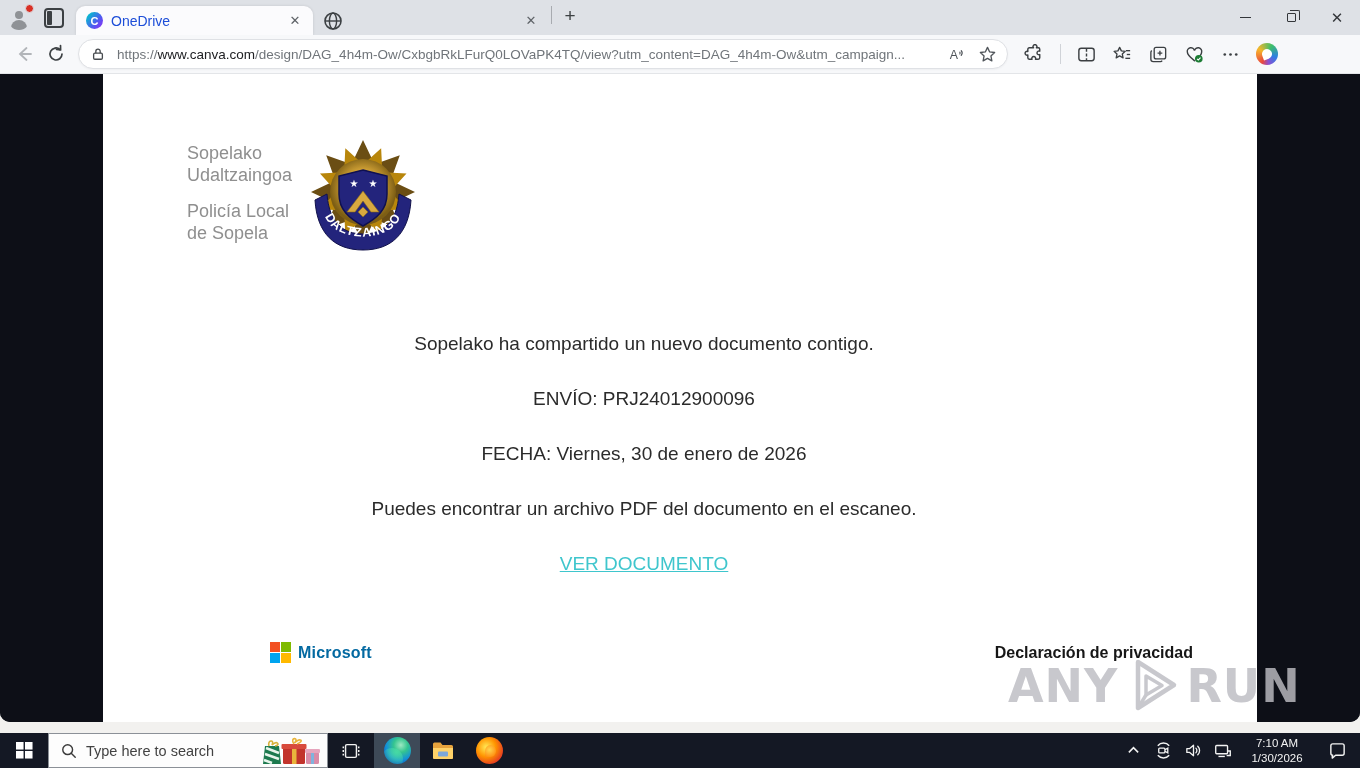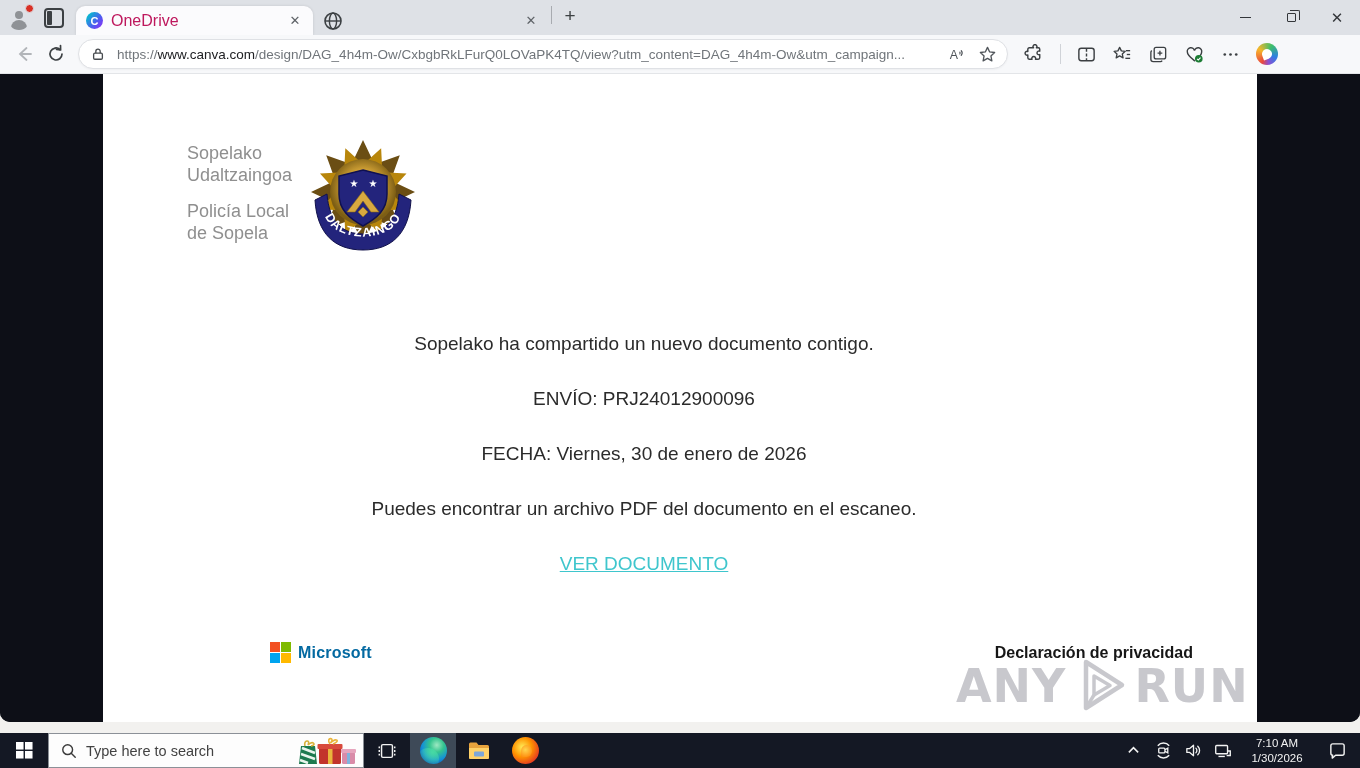--- a/index.html
+++ b/index.html
@@ -21,21 +21,21 @@
   .avatar .body { position:absolute; left:3px; top:12px; width:16px; height:12px; border-radius:8px 8px 0 0; background:#8f9296; }
   .notif-dot { position:absolute; right:0; top:-1px; width:9px; height:9px; border-radius:50%; background:#d93025; border:1.5px solid #dee1e6; }
   .workspace-btn { width:20px; height:20px; border:2px solid #3c4043; border-radius:4px; position:relative; }
   .workspace-btn::after { content:""; position:absolute; left:1px; top:1px; bottom:1px; width:5px; background:#3c4043; border-radius:1px; }
 
   .tab { height:29px; display:flex; align-items:center; padding:0 10px; gap:8px; width:237px; }
   .tab.active { background:#fbfbfd; border-radius:9px 9px 0 0; box-shadow:0 0 3px rgba(0,0,0,.12); margin-left:12px; }
   .tab.inactive { background:transparent; width:236px; }
   .favicon-canva { width:17px; height:17px; border-radius:50%; background:linear-gradient(130deg,#00c4cc 10%,#4f5bf0 60%,#8b2ef5 95%);
                    color:#fff; font-size:11px; font-weight:bold; display:flex; align-items:center; justify-content:center; flex:0 0 17px; }
-  .tab-title { font-size:16px; color:#be185d; flex:1; white-space:nowrap; overflow:hidden; }
+  .tab-title { font-size:14px; color:#1d4ed8; flex:1; white-space:nowrap; overflow:hidden; }
   .tab-close { width:16px; height:16px; display:flex; align-items:center; justify-content:center; color:#5f6368; font-size:13px; border-radius:4px; cursor:pointer; }
   .tab-sep { width:1px; height:18px; background:#a8abb0; margin:0 6px 5px 2px; align-self:center; }
   .newtab-btn { width:24px; height:24px; display:flex; align-items:center; justify-content:center; font-size:19px; color:#3c4043; margin-bottom:4px; align-self:center; cursor:pointer; }
   .tb-spacer { flex:1; }
   .win-controls { display:flex; height:35px; align-self:flex-start; }
   .win-btn { width:46px; height:35px; display:flex; align-items:center; justify-content:center; color:#33363a; cursor:pointer; }
   .glyph-min { width:11px; height:1.5px; background:#33363a; }
   .glyph-restore { width:9px; height:9px; border:1.2px solid #33363a; border-radius:1px; position:relative; }
   .glyph-restore::after { content:""; position:absolute; left:2px; top:-4px; width:9px; height:9px; border:1.2px solid #33363a; border-left:none; border-bottom:none; border-radius:0 2px 0 0; }
   .glyph-close { font-size:15px; line-height:1; }
@@ -71,31 +71,31 @@
   .link-wrap { text-align:center; margin-top:34px; }
 
   .page-footer { position:absolute; left:167px; right:64px; top:568px; display:flex; justify-content:space-between; align-items:center; }
   .ms-logo { display:flex; align-items:center; gap:7px; }
   .ms-squares { display:grid; grid-template-columns:10px 10px; grid-template-rows:10px 10px; gap:1px; }
   .ms-sq1{background:#f25022}.ms-sq2{background:#7fba00}.ms-sq3{background:#00a4ef}.ms-sq4{background:#ffb900}
   .ms-word { font-size:16px; color:#0369a1; font-weight:600; letter-spacing:.2px; }
   .privacy { font-size:16px; font-weight:bold; color:#161616; }
 
   
-  .watermark { position:absolute; left:956px; top:582px; display:flex; align-items:center; gap:4px;
+  .watermark { position:absolute; left:1008px; top:582px; display:flex; align-items:center; gap:4px;
                color:#bdbdc3; opacity:.82; pointer-events:none; }
   .wm-word { font-size:46px; font-weight:bold; letter-spacing:1px; line-height:1; font-family:"DejaVu Sans",sans-serif; }
   .wm-logo { width:60px; height:60px; }
 
   
   .bottom-gap { position:absolute; left:0; right:0; top:722px; height:11px; background:#f2f1ef; }
   .taskbar { position:absolute; left:0; right:0; bottom:0; height:35px; background:#141824; display:flex; align-items:stretch; color:#f2f2f2; }
   .tb-btn { display:flex; align-items:center; justify-content:center; cursor:pointer; }
   .start-btn { width:48px; }
-  .search-box { width:316px; background:#fdfdfd; border:1px solid #8b9097; display:flex; align-items:center; gap:9px; padding:0 4px 0 12px; cursor:text; }
+  .search-box { width:280px; background:#fdfdfd; border:1px solid #8b9097; display:flex; align-items:center; gap:9px; padding:0 4px 0 12px; cursor:text; }
   .search-box input { border:none; outline:none; flex:1; font-size:14.5px; color:#444; background:transparent; font-family:inherit; min-width:0; }
   .search-box input::placeholder { color:#424242; opacity:1; }
   .gifts { width:64px; height:30px; flex:0 0 auto; }
   .app-slot { width:46px; }
   .app-slot.active { background:#3e4a58; }
   .tray { margin-left:auto; display:flex; align-items:center; gap:4px; padding-right:4px; }
   .tray-btn { width:26px; height:35px; display:flex; align-items:center; justify-content:center; cursor:pointer; }
   .clock { width:74px; text-align:center; font-size:11.5px; line-height:1.3; cursor:default; }
   .edge-swirl { width:27px; height:27px; border-radius:50%; background:radial-gradient(circle at 62% 30%,#9de8c2,#35c58f 28%,#1390d8 58%,#0b57b4 82%,#083a86); position:relative; overflow:hidden; }
   .edge-swirl::after { content:""; position:absolute; left:-3px; bottom:-6px; width:22px; height:22px; border-radius:50%; background:radial-gradient(circle at 70% 20%,rgba(73,220,166,.9),rgba(16,120,200,0) 70%); }

